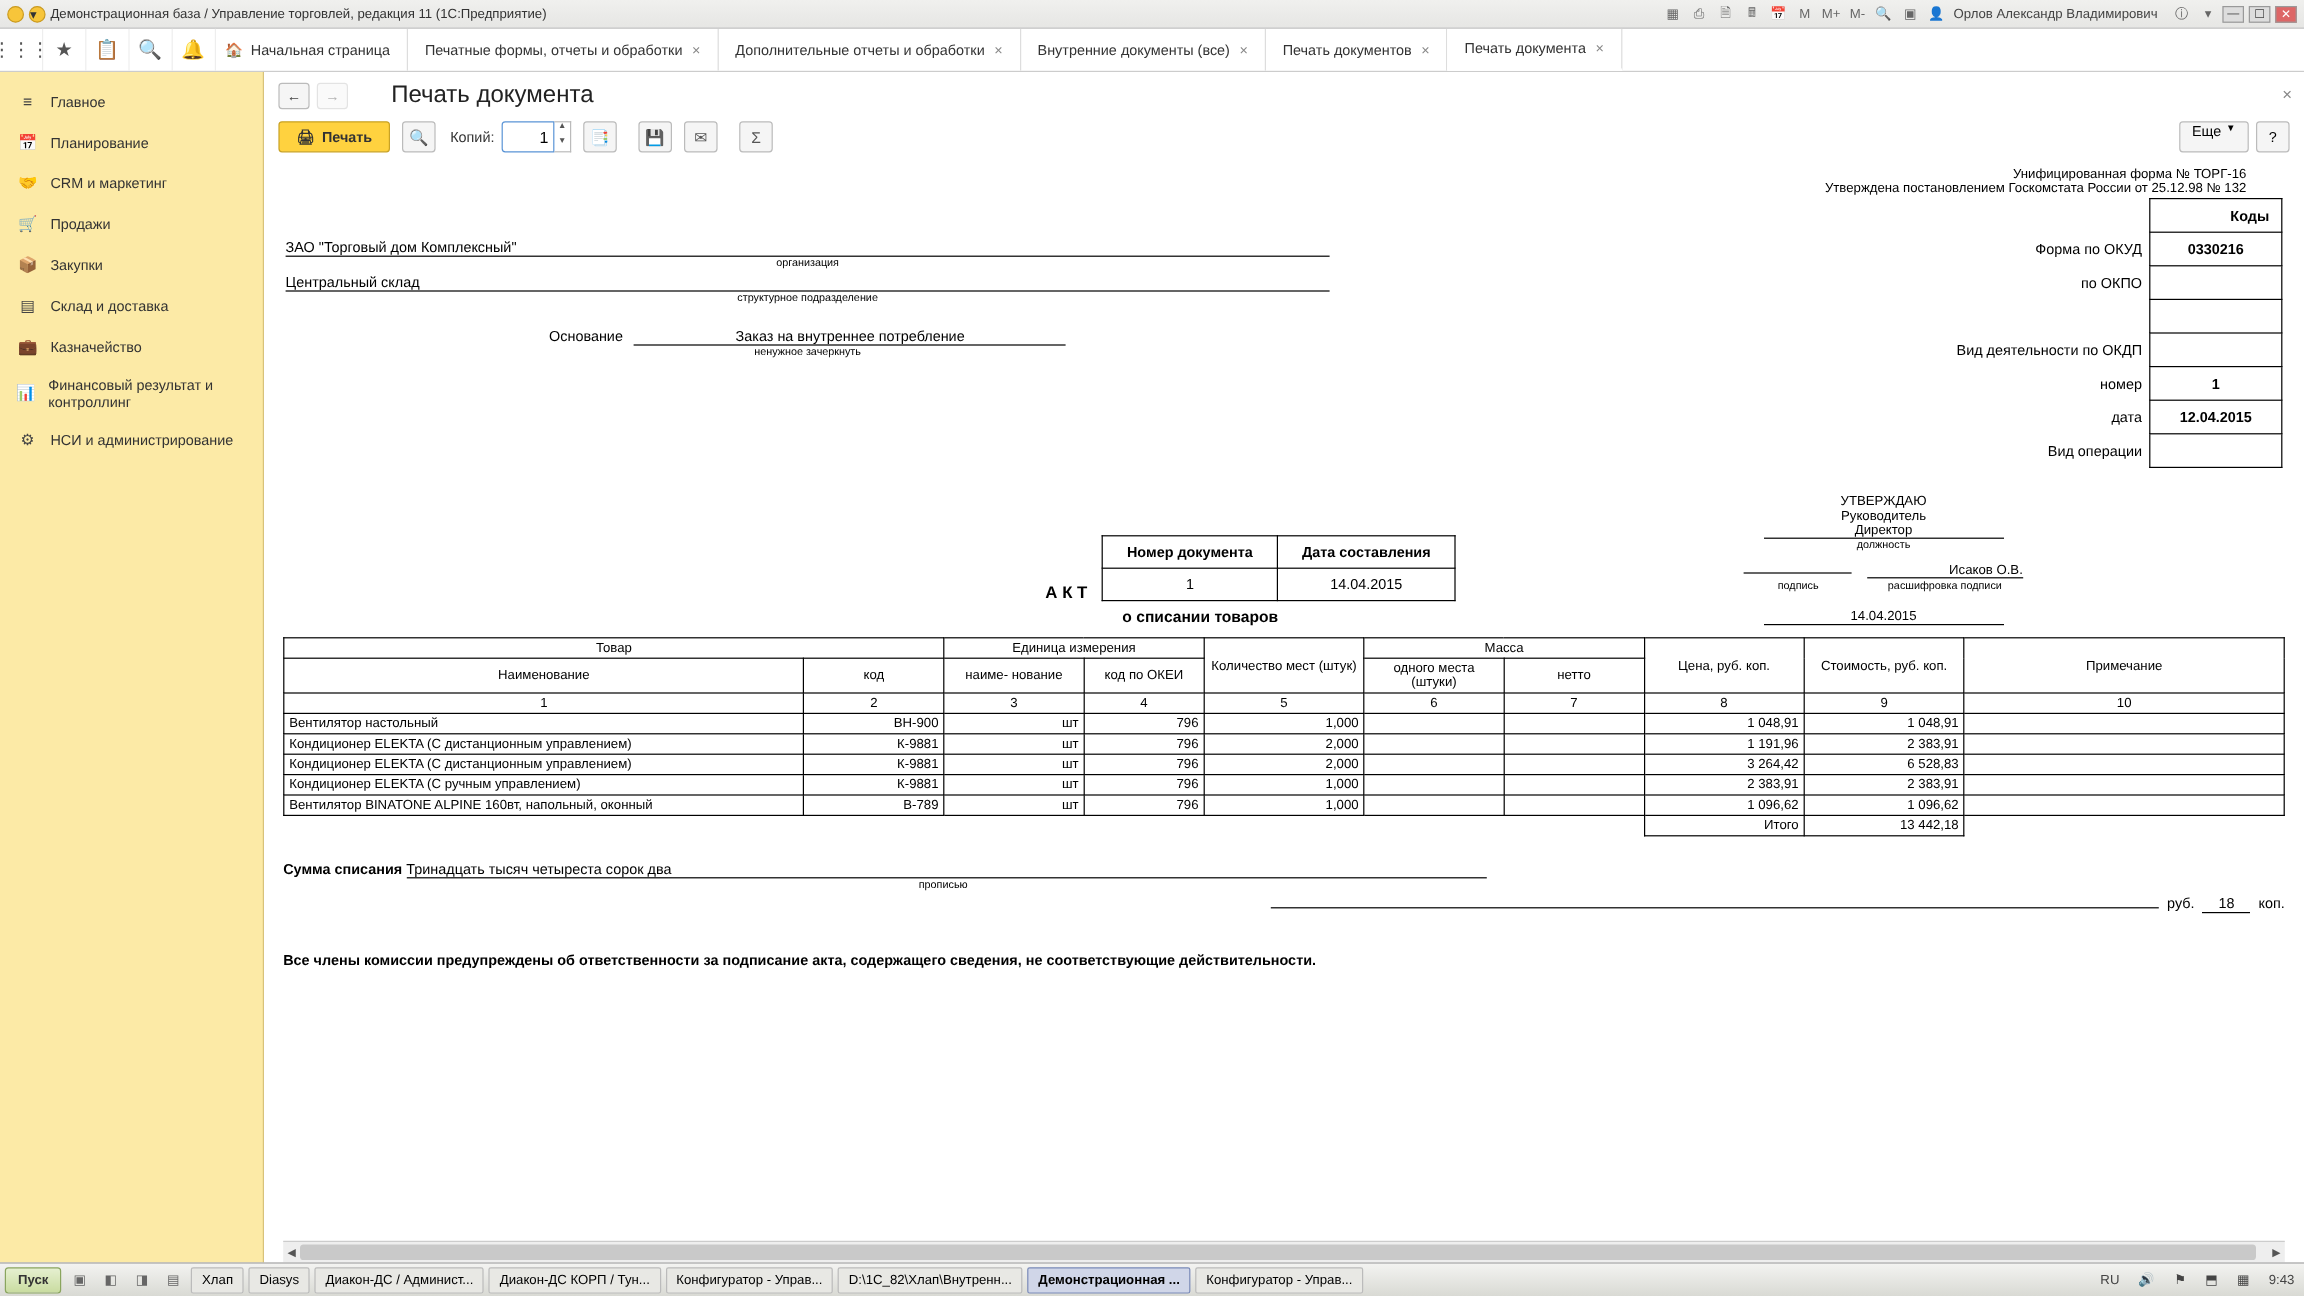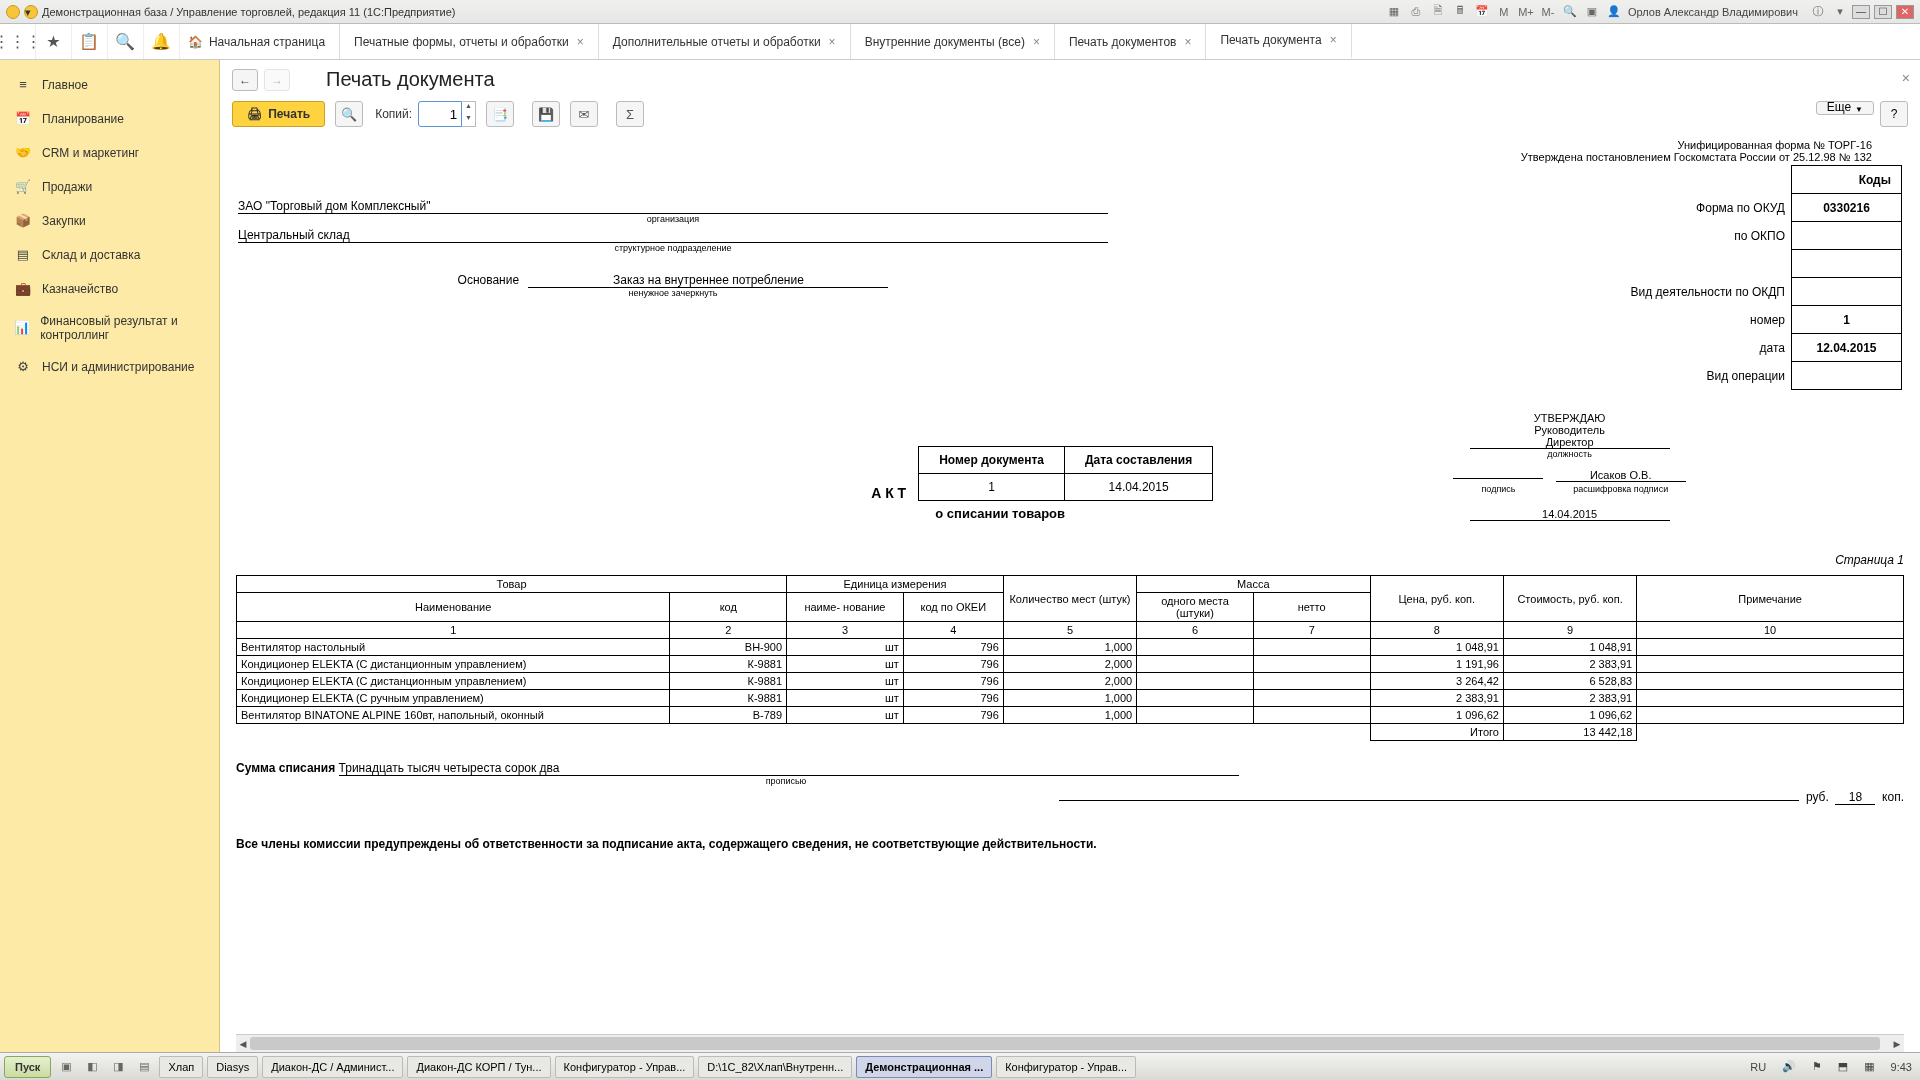--- a/index.html
+++ b/index.html
@@ -40,21 +40,21 @@
 
 .toolbar-row { display:flex; align-items:center; padding:6px 12px 10px 12px; }
 .print-btn { height:26px; background:#ffd23f; border:1px solid #c9a225; border-radius:3px; padding:0 14px; display:flex; align-items:center; font-size:12px; font-weight:bold; color:#333; }
 .print-btn .pi { margin-right:6px; }
 .tbtn { width:28px; height:26px; border:1px solid #bbb; border-radius:3px; background:#f5f5f5; margin-left:10px; display:flex; align-items:center; justify-content:center; color:#555; font-size:13px; }
 .copies-lbl { margin-left:12px; color:#333; }
 .copies-input { width:44px; height:26px; border:1px solid #5a94d6; border-radius:3px 0 0 3px; text-align:right; padding-right:4px; margin-left:6px; background:#fff; }
 .spin { width:14px; height:26px; border:1px solid #bbb; border-left:none; display:flex; flex-direction:column; }
 .spin div { flex:1; font-size:7px; text-align:center; color:#555; }
 .end-btns { margin-left:auto; display:flex; gap:6px; }
-.more-btn { height:14px; border:1px solid #bbb; border-radius:3px; padding:0 10px; background:#f5f5f5; display:flex; align-items:flex-end; font-size:12px; }
+.more-btn { height:26px; border:1px solid #bbb; border-radius:3px; padding:0 10px; background:#f5f5f5; display:flex; align-items:flex-start; font-size:12px; }
 .help-btn { width:28px; height:26px; border:1px solid #bbb; border-radius:3px; background:#f5f5f5; display:flex; align-items:center; justify-content:center; }
 
 .doc-scroll { flex:1; overflow:auto; padding:0 16px 16px 16px; }
 .doc { font-size:12px; color:#000; }
 
 
 .top-right-block { text-align:right; margin-right:30px; font-size:11px; }
 .codes-table { border-collapse:collapse; }
 .codes-table td { border:1px solid #000; padding:4px 10px; height:28px; min-width:110px; text-align:center; }
 .codes-table td.lbl { border:none; text-align:right; padding-right:6px; }
@@ -322,34 +322,33 @@
             <div style="font-weight:bold; font-size:13px; width:430px; text-align:center; margin-left:auto">о списании товаров</div>
           </td>
           <td class="approve-block" style="vertical-align:top">
             <div>УТВЕРЖДАЮ</div>
             <div>Руководитель</div>
             <div><span class="sign-line" style="width:200px">Директор</span></div>
             <div class="sm-caption">должность</div>
             <div style="margin-top:10px">
               <span class="sign-line" style="width:90px"></span>
               &nbsp;&nbsp;
-              <span class="sign-line" style="width:130px; text-align:center">Исаков О.В.</span>
+              <span class="sign-line" style="width:130px; text-align:right">Исаков О.В.</span>
             </div>
             <div>
               <span class="sm-caption" style="display:inline-block;width:90px">подпись</span>
               &nbsp;&nbsp;
               <span class="sm-caption" style="display:inline-block;width:130px">расшифровка подписи</span>
             </div>
             <div style="margin-top:14px"><span class="sign-line" style="width:200px">14.04.2015</span></div>
           </td>
         </tr>
             </tbody>
           </table>
 
-        <div style="text-align:right; font-style:italic; margin-top:30px">Страница 1</div>
 
         <table class="items">
           <colgroup>
             <col style="width:26%">
               <col style="width:7%">
               <col style="width:7%">
               <col style="width:6%">
             <col style="width:8%">
               <col style="width:7%">
               <col style="width:7%">

